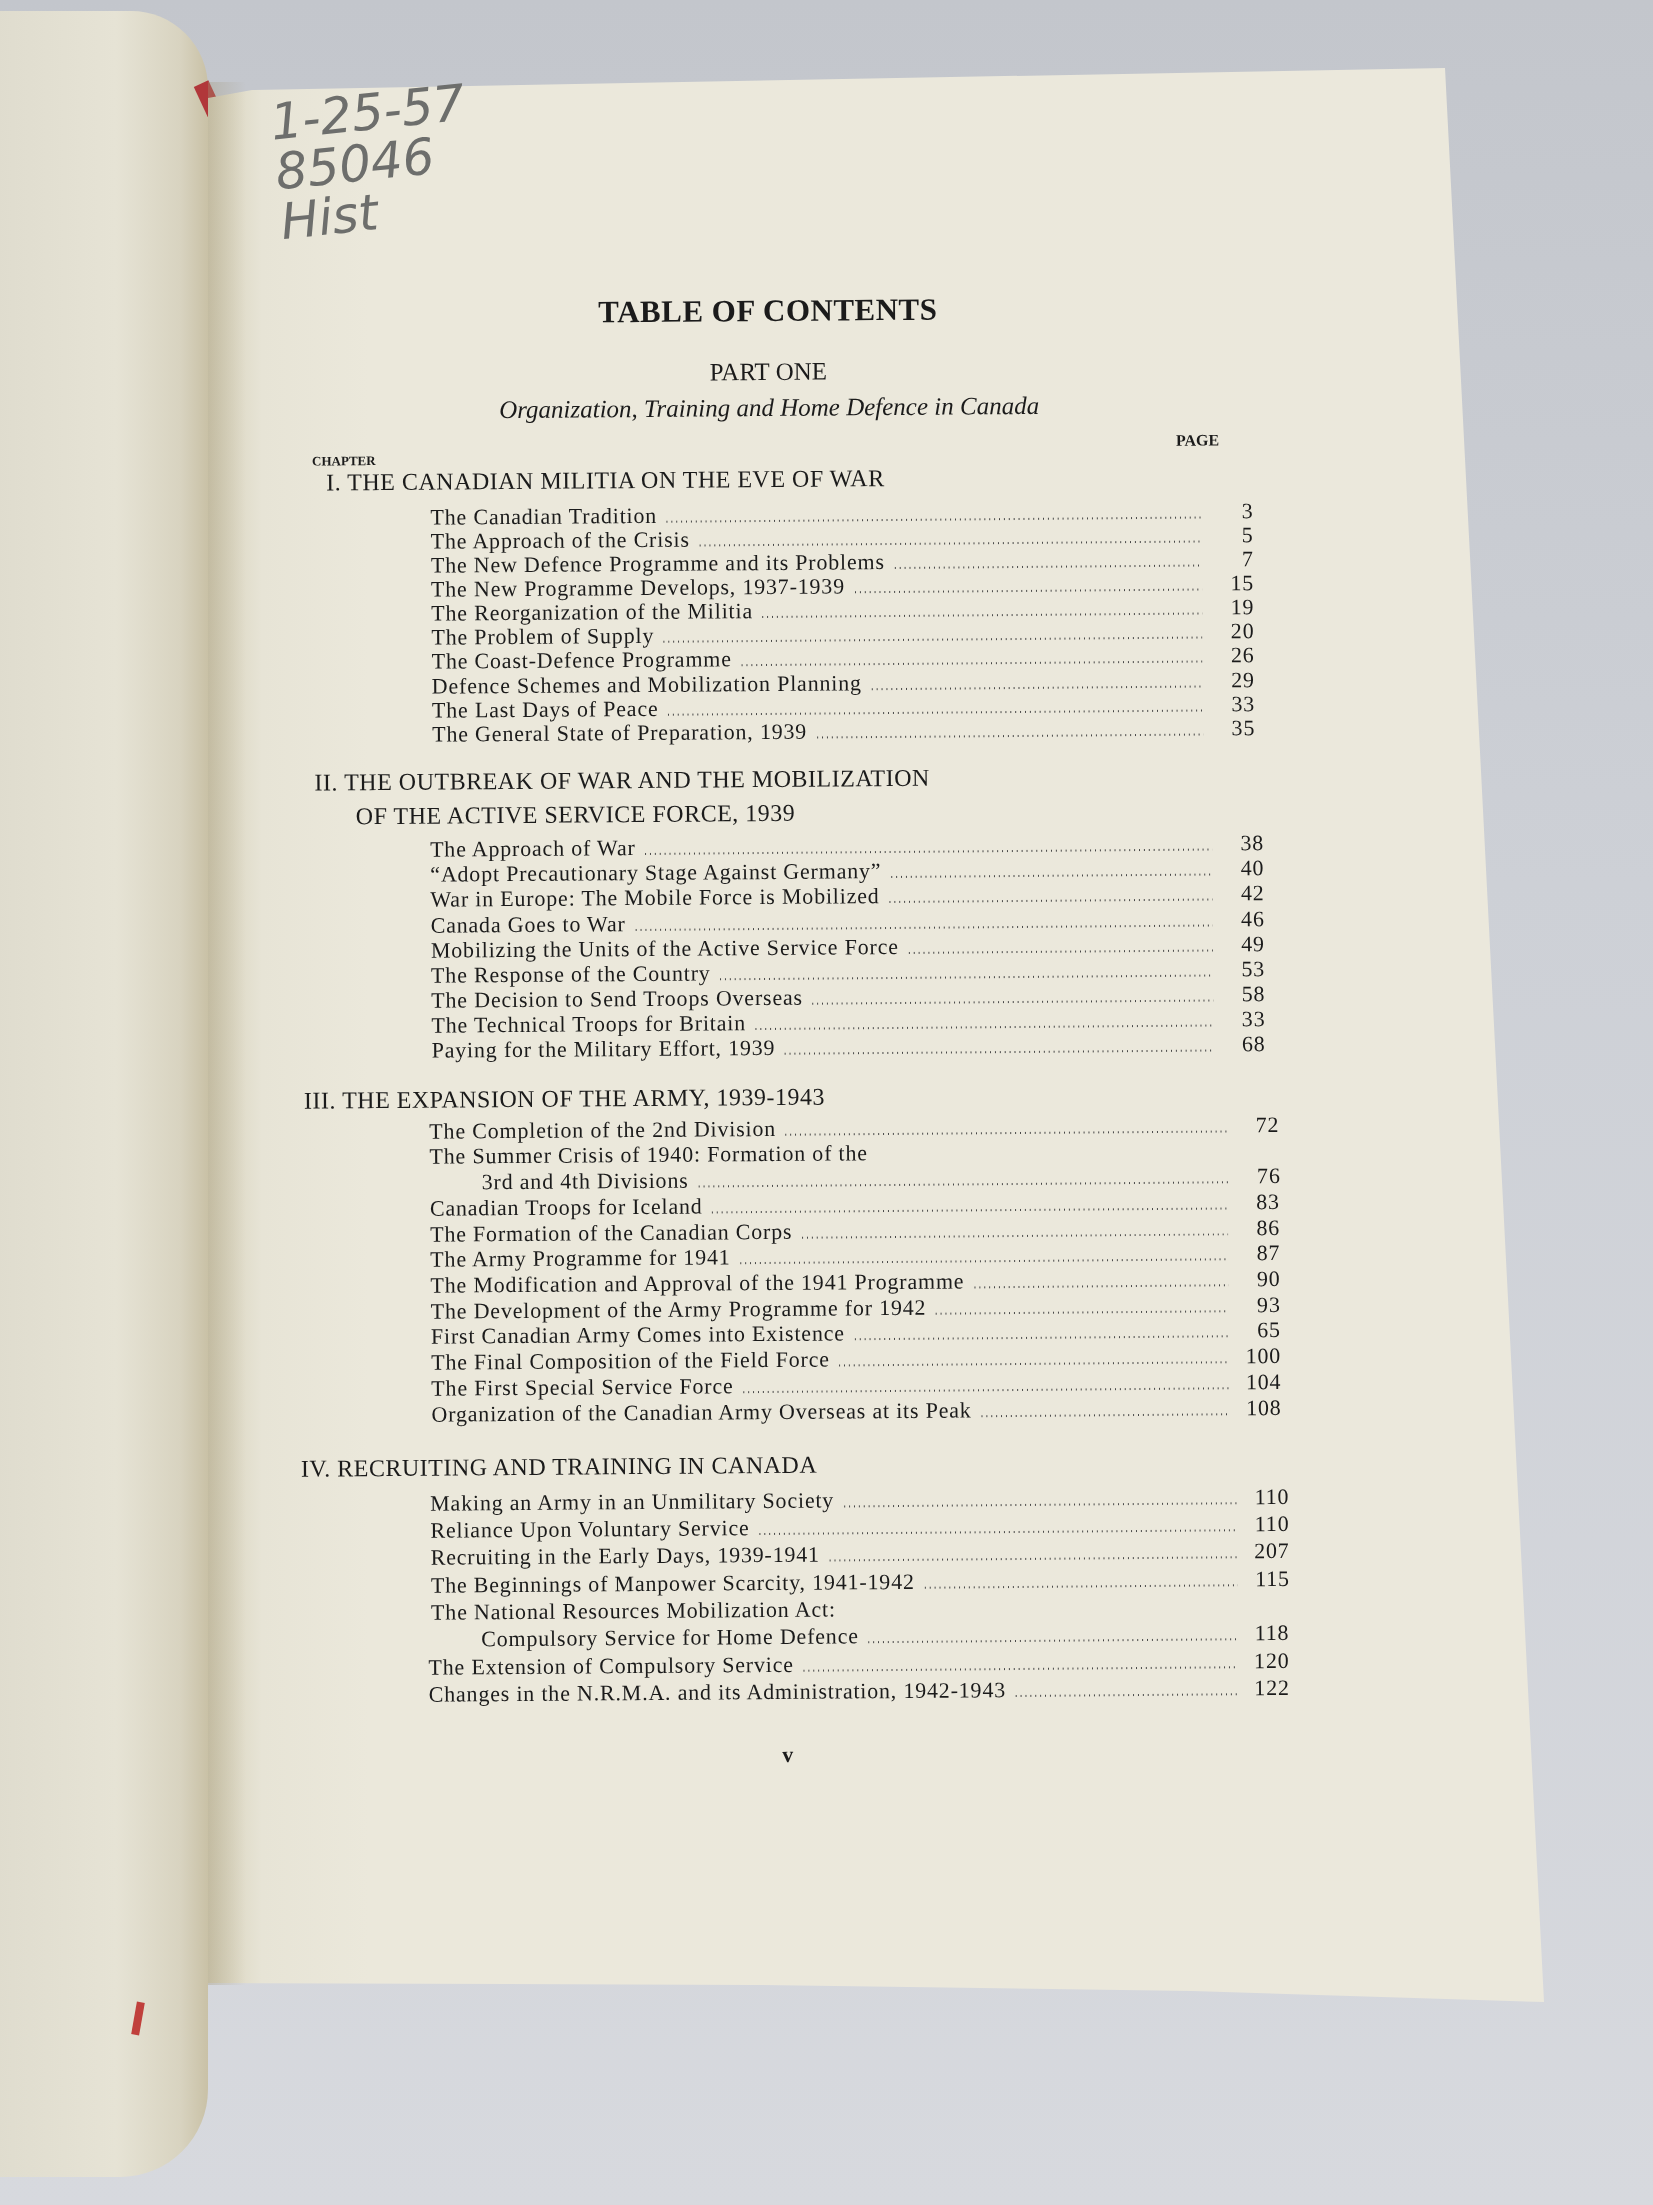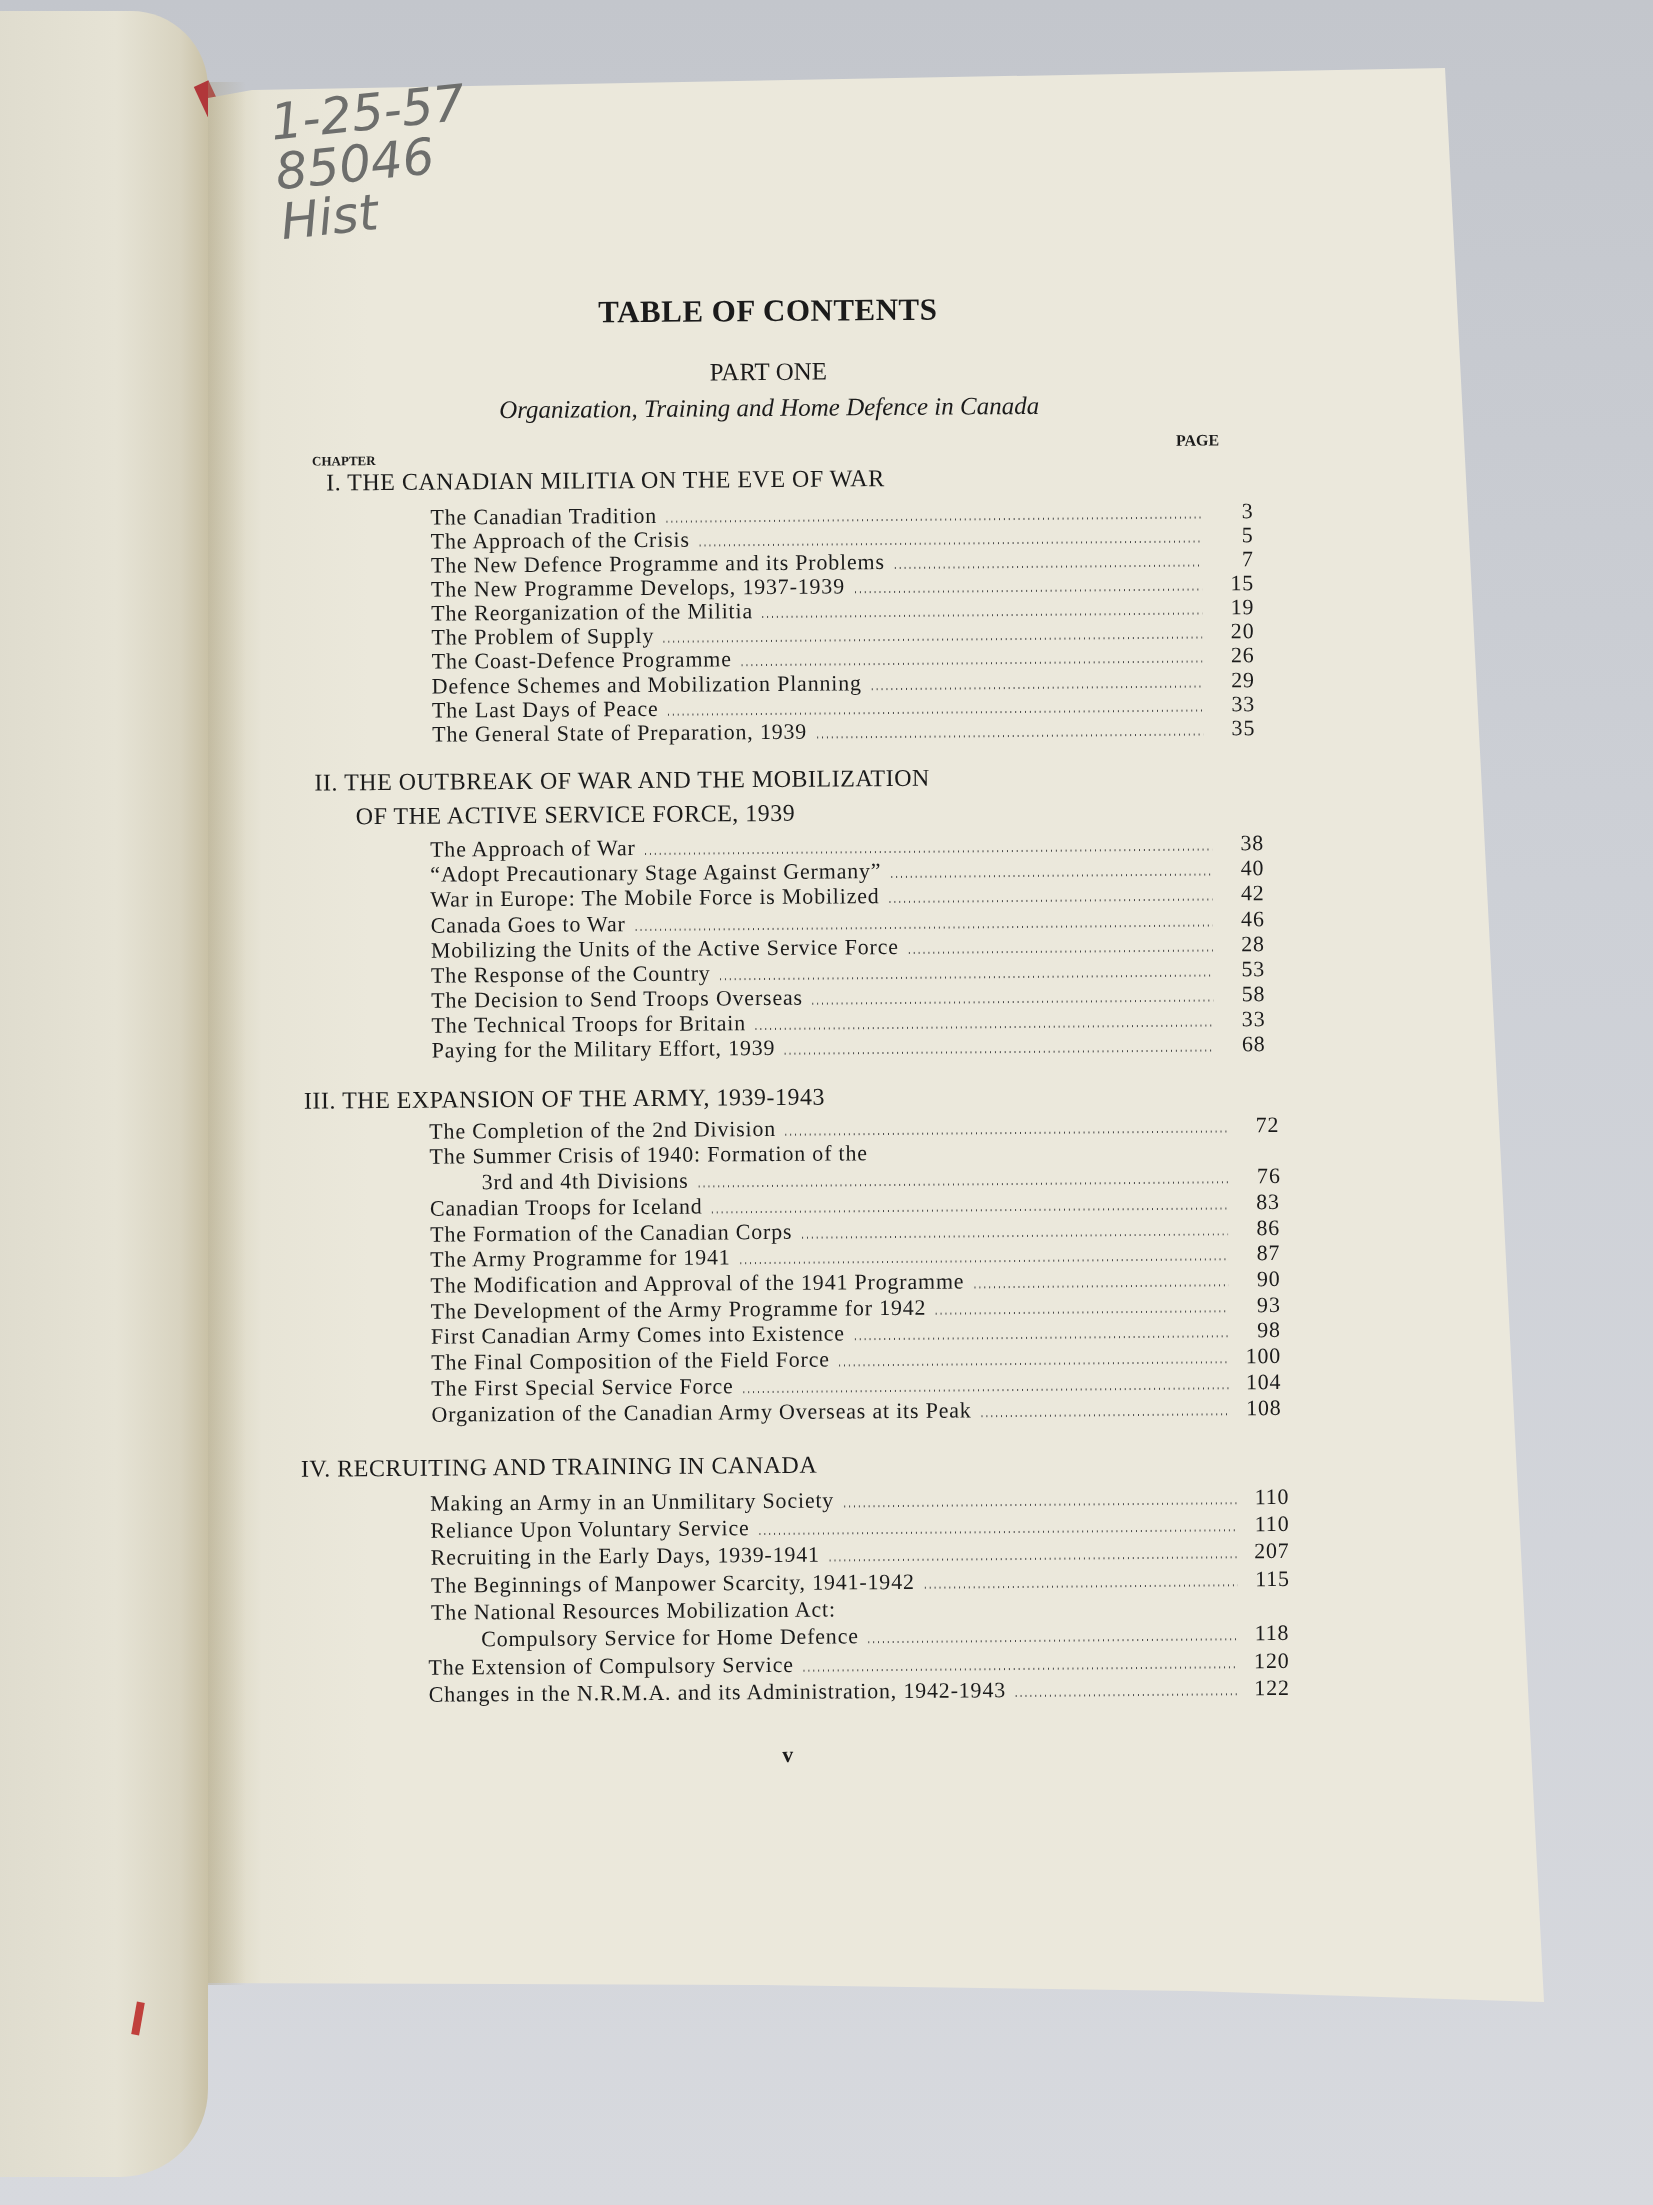--- a/index.html
+++ b/index.html
@@ -169,21 +169,21 @@
       <span class="pg">42</span>
     </div>
   <div class="entry" style="left:432px; top:910px; width:834px;">
       <span class="label">Canada Goes to War</span>
       <span class="dots"></span>
       <span class="pg">46</span>
     </div>
   <div class="entry" style="left:432px; top:935px; width:834px;">
       <span class="label">Mobilizing the Units of the Active Service Force</span>
       <span class="dots"></span>
-      <span class="pg">28</span>
+      <span class="pg">49</span>
     </div>
   <div class="entry" style="left:432px; top:960px; width:834px;">
       <span class="label">The Response of the Country</span>
       <span class="dots"></span>
       <span class="pg">53</span>
     </div>
   <div class="entry" style="left:432px; top:985px; width:834px;">
       <span class="label">The Decision to Send Troops Overseas</span>
       <span class="dots"></span>
       <span class="pg">58</span>
@@ -234,21 +234,21 @@
       <span class="pg">90</span>
     </div>
   <div class="entry" style="left:429px; top:1296px; width:850px;">
       <span class="label">The Development of the Army Programme for 1942</span>
       <span class="dots"></span>
       <span class="pg">93</span>
     </div>
   <div class="entry" style="left:429px; top:1321px; width:850px;">
       <span class="label">First Canadian Army Comes into Existence</span>
       <span class="dots"></span>
-      <span class="pg">98</span>
+      <span class="pg">65</span>
     </div>
   <div class="entry" style="left:429px; top:1347px; width:850px;">
       <span class="label">The Final Composition of the Field Force</span>
       <span class="dots"></span>
       <span class="pg">100</span>
     </div>
   <div class="entry" style="left:429px; top:1373px; width:850px;">
       <span class="label">The First Special Service Force</span>
       <span class="dots"></span>
       <span class="pg">104</span>

